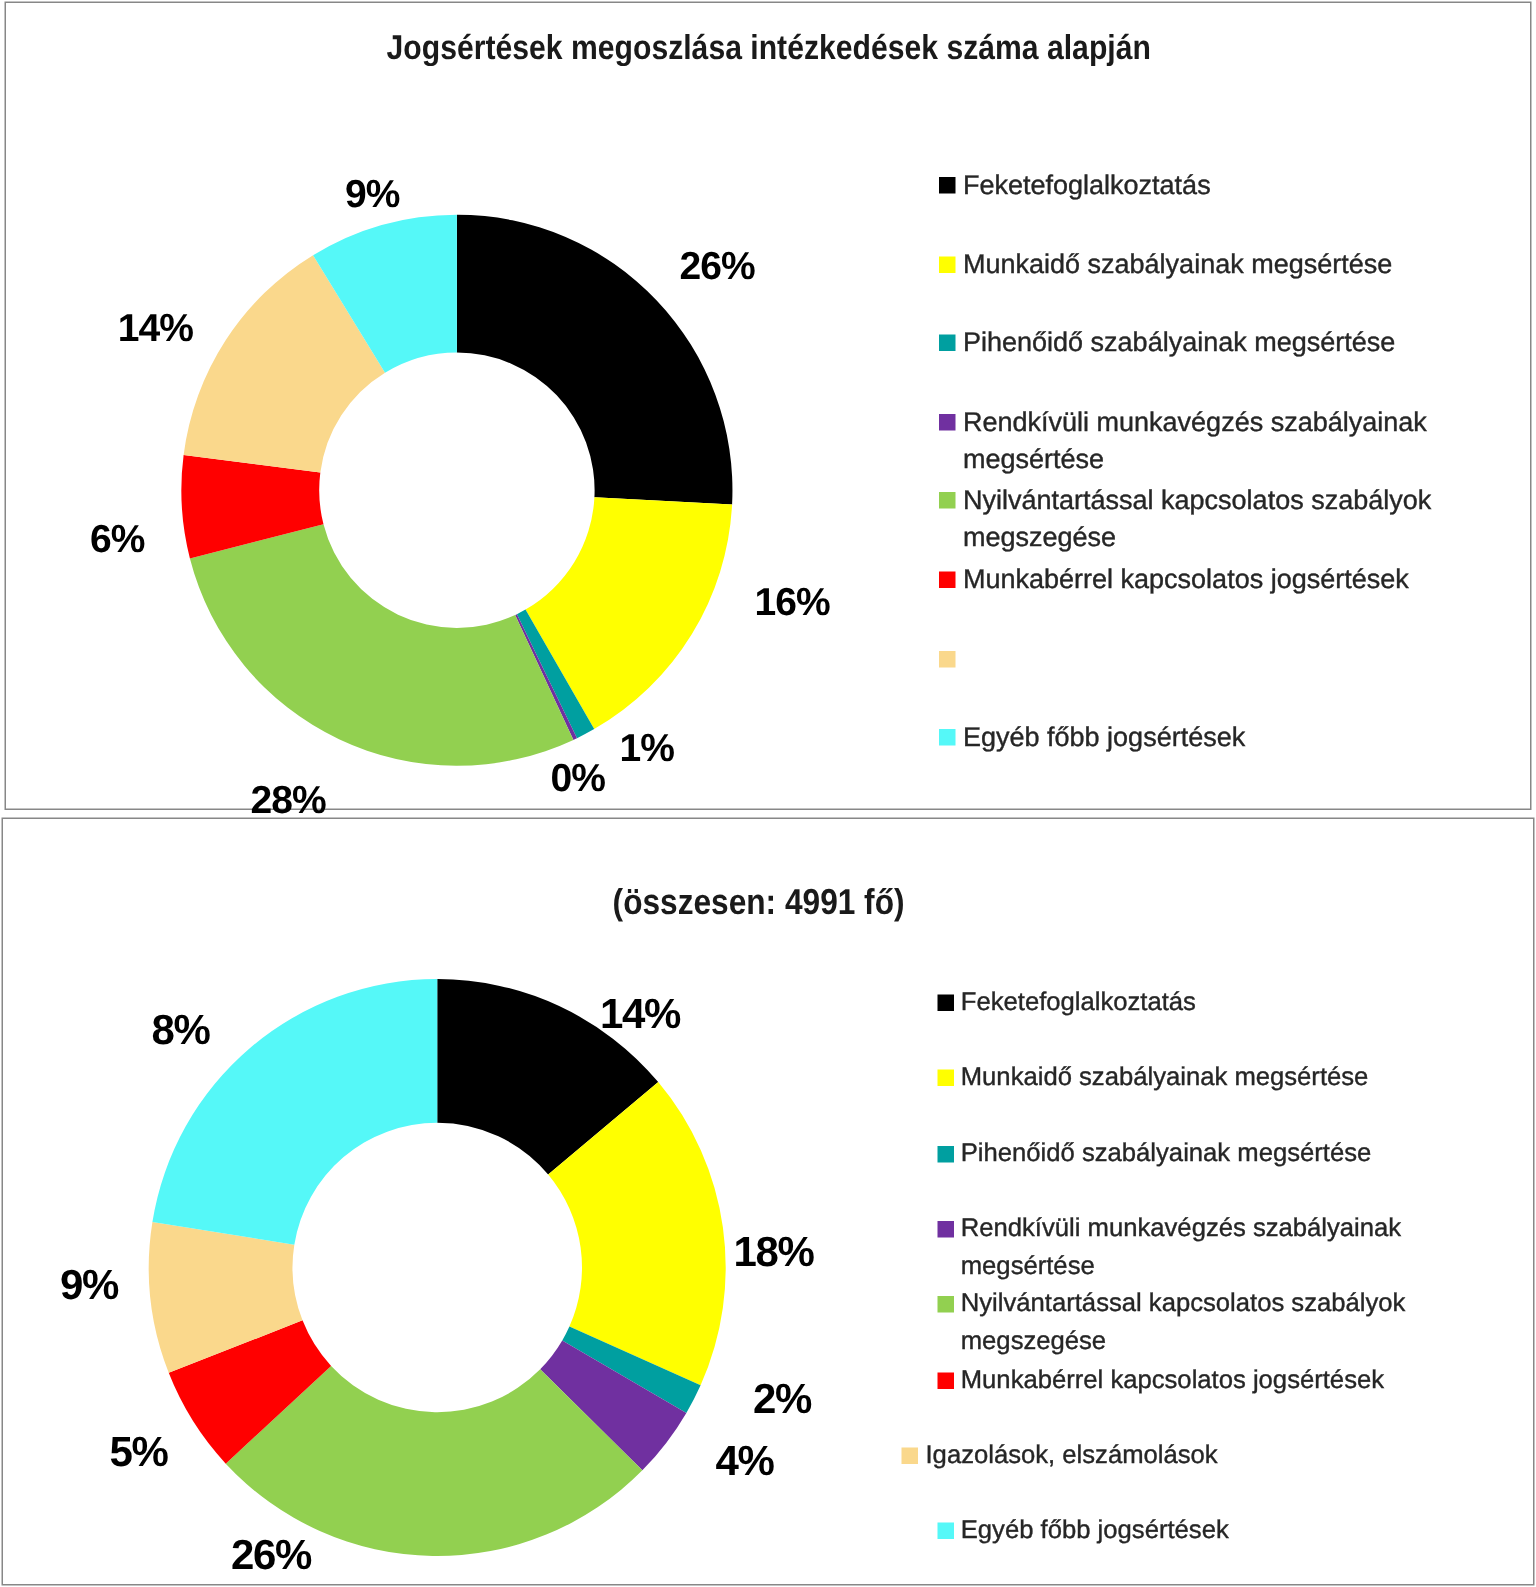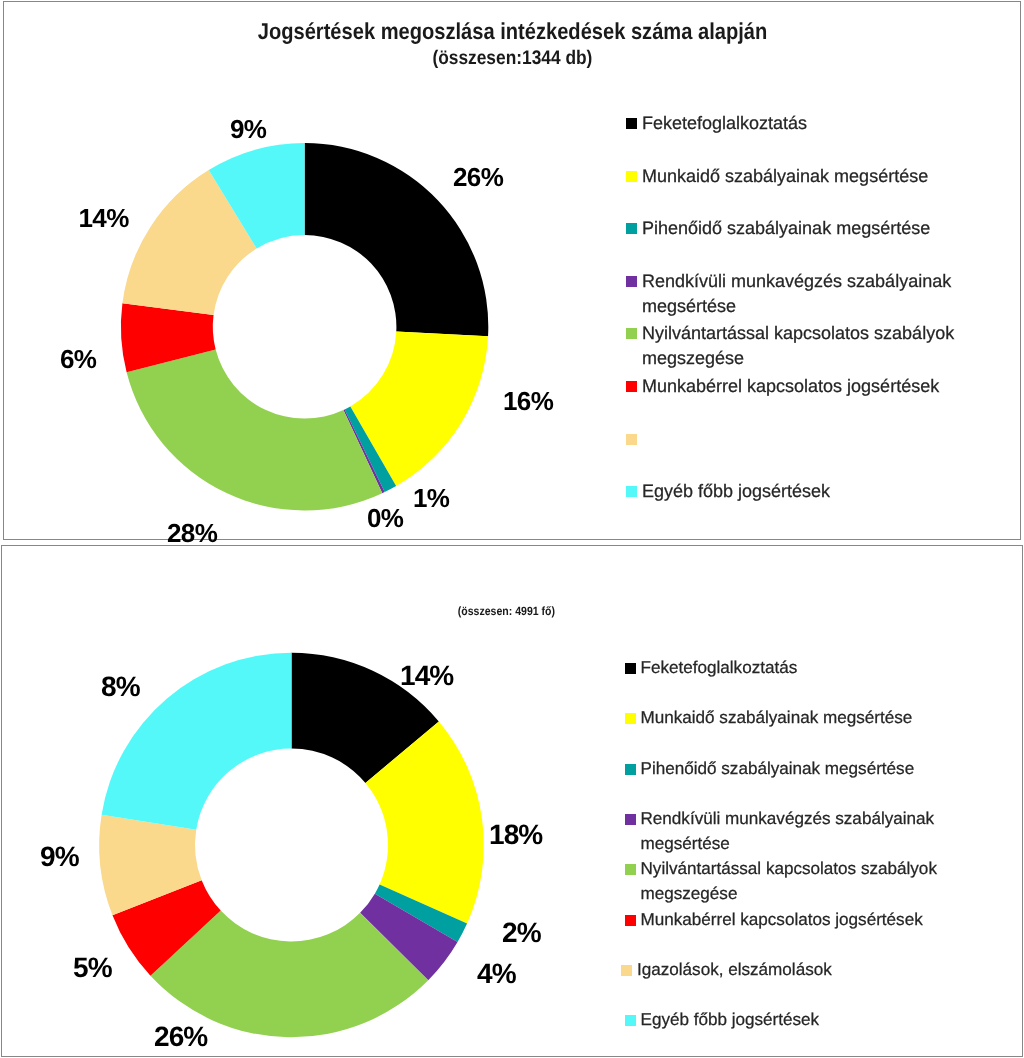--- a/index.html
+++ b/index.html
@@ -11,41 +11,40 @@
   #panel-2{left:1px;top:545px;width:1022px;height:512px;}
   .chart-title{position:absolute;text-align:center;font-weight:bold;color:#1a1a1a;white-space:nowrap;}
   .chart-title>span,.chart-subtitle>span{display:inline-block;transform-origin:50% 50%;}
   .chart-subtitle{position:absolute;text-align:center;font-weight:bold;color:#1a1a1a;white-space:nowrap;}
   #title-1{left:0;right:0;top:16px;font-size:23px;}
   #title-1>span{transform:scaleX(0.874);}
   #subtitle-1{left:0;right:0;top:45px;font-size:19.6px;}
   #subtitle-1>span{transform:scaleX(0.885);}
   #title-2{left:0;right:0;top:15px;font-size:22.4px;}
   #title-2>span{transform:scaleX(0.868);}
-  #subtitle-2{left:0;right:12px;top:42px;font-size:12px;margin-top:16px;}
+  #subtitle-2{left:0;right:12px;top:42px;font-size:24px;}
   #subtitle-2>span{transform:scaleX(0.879);}
   .pct{position:absolute;font-weight:bold;color:#000000;white-space:nowrap;line-height:1;font-size:26px;letter-spacing:-0.6px;}
   #labels-2 .pct{font-size:28px;letter-spacing:-0.9px;}
   .legend{position:absolute;left:0;top:0;}
   .labels{position:absolute;left:0;top:0;}
   .legend-item{position:absolute;display:flex;align-items:flex-start;width:330px;}
   .legend-swatch{flex:0 0 auto;width:11px;height:11px;margin-top:5px;}
   .legend-label{margin-left:5px;color:#262626;line-height:25px;font-size:18px;position:relative;top:-2px;-webkit-text-stroke:0.25px #262626;}
   #legend-2 .legend-label{font-size:17.1px;top:-3px;margin-left:5px;-webkit-text-stroke:0.25px #262626;}
   #legend-2 .legend-item{width:320px;}
   svg{position:absolute;left:0;top:0;overflow:visible;}
 </style>
 </head>
 <body>
 
 <div class="page">
 
   <div class="panel" id="panel-1">
     <div class="chart-title" id="title-1"><span>Jogsértések megoszlása intézkedések száma alapján</span></div>
-    <div class="chart-subtitle" id="subtitle-1"><span>(összesen:1344 db)</span></div>
   </div>
 
   <div class="panel" id="panel-2">
     <div class="chart-subtitle" id="subtitle-2"><span>(összesen: 4991 fő)</span></div>
   </div>
 
   <svg id="svg-1" width="1024" height="1058">
       <path d="M 304.60 143.10 A 183.7 183.7 0 0 1 488.06 336.26 L 396.28 331.53 A 91.8 91.8 0 0 0 304.60 235.00 Z" fill="#000000"></path>
       <path d="M 488.06 336.26 A 183.7 183.7 0 0 1 396.12 486.08 L 350.33 406.40 A 91.8 91.8 0 0 0 396.28 331.53 Z" fill="#FFFF00"></path>
       <path d="M 396.12 486.08 A 183.7 183.7 0 0 1 384.69 492.12 L 344.62 409.42 A 91.8 91.8 0 0 0 350.33 406.40 Z" fill="#009FA0"></path>
@@ -116,21 +115,21 @@
         <span class="legend-label">Rendkívüli munkavégzés szabályainak megsértése</span>
       </div>
       <div class="legend-item" style="left: 624.5px; top: 859.2px;">
         <span class="legend-swatch" style="background: rgb(146, 208, 80);"></span>
         <span class="legend-label">Nyilvántartással kapcsolatos szabályok megszegése</span>
       </div>
       <div class="legend-item" style="left: 624.5px; top: 909.5px;">
         <span class="legend-swatch" style="background: rgb(255, 0, 0);"></span>
         <span class="legend-label">Munkabérrel kapcsolatos jogsértések</span>
       </div>
-      <div class="legend-item" style="left: 621px; top: 959.8px;">
+      <div class="legend-item" style="left: 601px; top: 959.8px;">
         <span class="legend-swatch" style="background: rgb(250, 216, 140);"></span>
         <span class="legend-label">Igazolások, elszámolások</span>
       </div>
       <div class="legend-item" style="left: 624.5px; top: 1010.1px;">
         <span class="legend-swatch" style="background: rgb(85, 248, 248);"></span>
         <span class="legend-label">Egyéb főbb jogsértések</span>
       </div>
     </div>
   <div class="labels" id="labels-1">
       <div class="pct" style="left: 453px; top: 164px;">26%</div>

